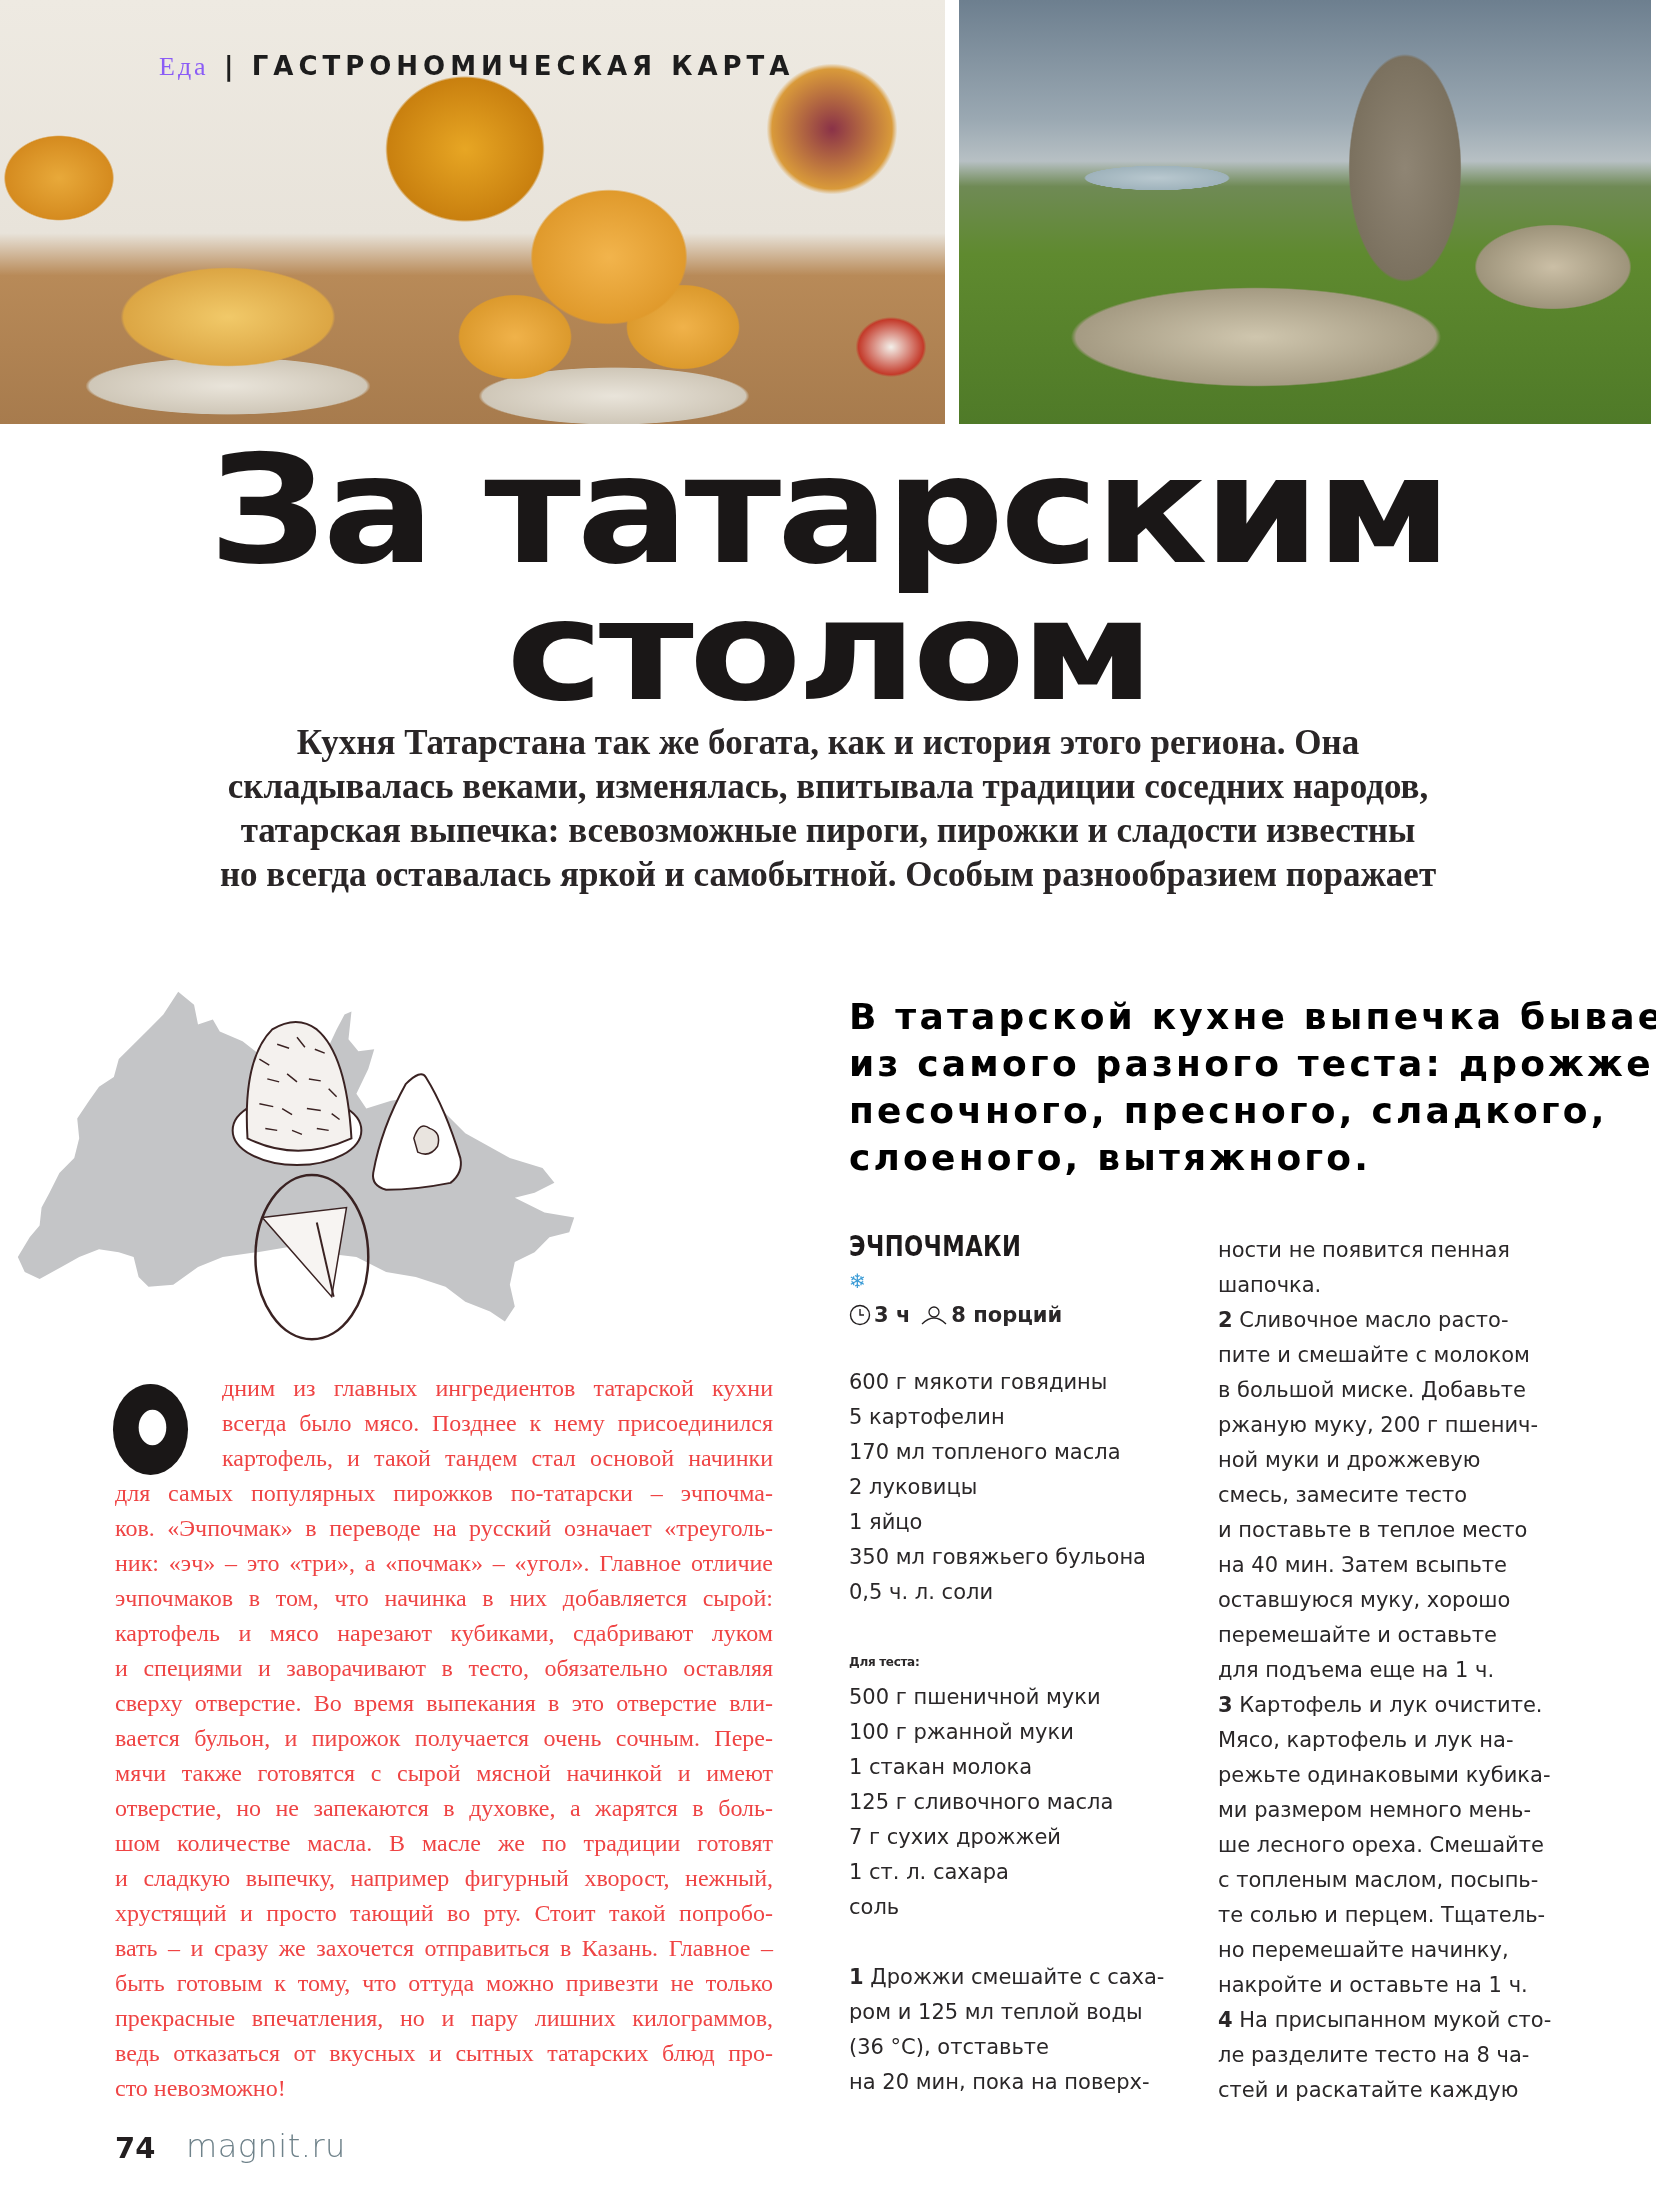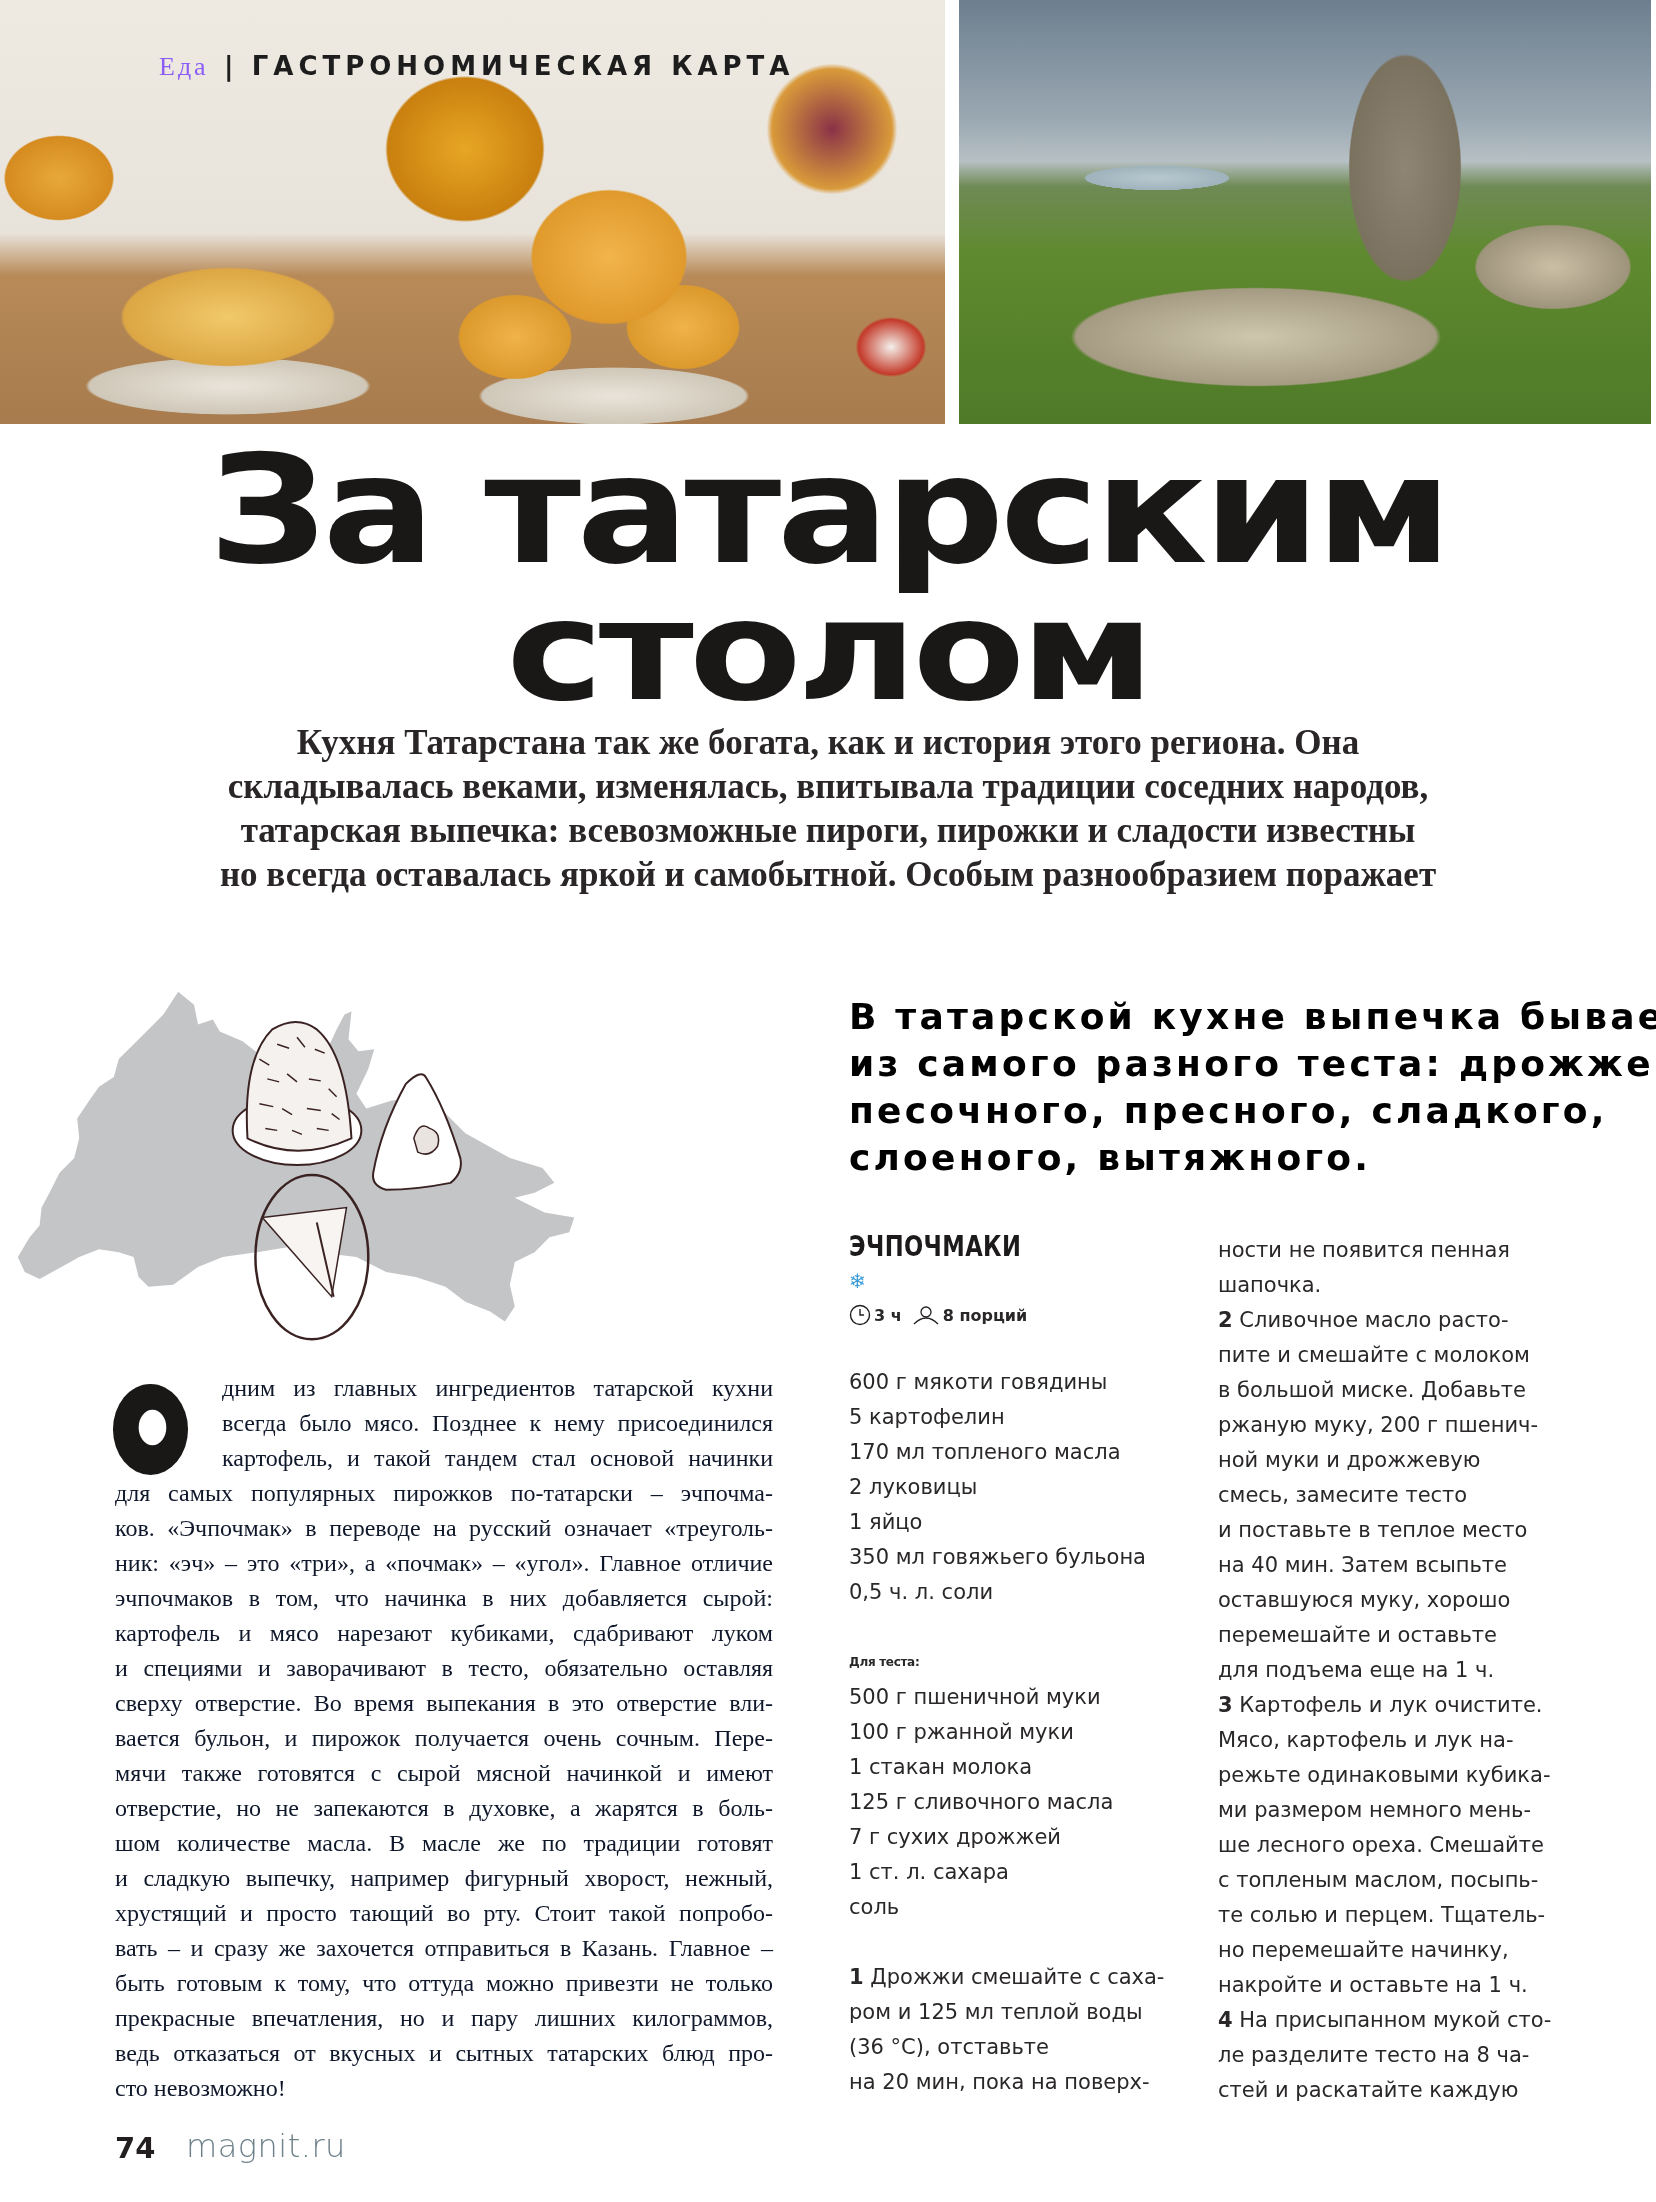--- a/index.html
+++ b/index.html
@@ -44,40 +44,40 @@
   
   .lead { position: absolute; left: 188px; width: 1280px; top: 721px; text-align: center;
           font-family: "Liberation Serif", serif; font-weight: 700; font-size: 35px; line-height: 44px; color: #2a2627; }
   .lead span { display: block; white-space: nowrap; }
 
   
   .map { position: absolute; left: 0; top: 970px; width: 792px; height: 396px; }
 
   
   .body-col { position: absolute; left: 115px; top: 1371px; width: 658px;
-              font-family: "Liberation Serif", serif; font-size: 24px; line-height: 35px; color: #0f172a; }
+              font-family: "Liberation Serif", serif; font-size: 24px; line-height: 35px; color: #ef4444; }
   .body-col .line { display: block; white-space: nowrap; text-align: justify; text-align-last: justify; }
   .body-col .line.indent { padding-left: 107px; }
   .body-col .line.last { text-align-last: left; }
   .drop-cap { position: absolute; left: 111px; top: 1378px; width: 79px; height: 99px; }
 
   
   .intro { position: absolute; left: 849px; top: 993px; width: 772px; font-family: "DejaVu Sans", sans-serif;
            font-weight: 700; font-size: 36px; line-height: 47px; letter-spacing: 3.2px; color: #000000; }
   .intro span { display: block; white-space: nowrap; }
 
   
   .recipe-col { position: absolute; font-family: "DejaVu Sans", sans-serif; font-size: 21px; line-height: 35px; color: #2a2728; }
   .recipe-col span.l { display: block; white-space: nowrap; }
   .rc-left { left: 849px; top: 1226px; width: 337px; }
   .rc-right { left: 1218px; top: 1233px; width: 337px; }
   .recipe-title { font-family: "DejaVu Sans", sans-serif; font-weight: 700; font-size: 29px; letter-spacing: 0.5px;
                   transform: scaleX(0.78); transform-origin: left; display: block; height: 40px; line-height: 40px; color: #1d1a1b; }
   .snow { display: block; height: 30px; line-height: 30px; color: #3a9bd6; font-size: 20px; }
-  .meta { display: flex; align-items: center; height: 38px; font-weight: 700; font-size: 16px; }
+  .meta { display: flex; align-items: center; height: 38px; font-weight: 700; font-size: 21px; }
   .meta svg { margin-right: 3px; }
   .meta .sp { width: 10px; }
   .gap { display: block; height: 35px; }
   .gap-big { display: block; height: 31px; }
   .b { font-weight: 700; }
   .subhead { font-weight: 700; font-size: 12px; letter-spacing: -0.3px; }
 
   
   .page-num { position: absolute; left: 115px; top: 2131px; font-family: "DejaVu Sans", sans-serif; font-weight: 700; font-size: 29px; color: #231f20; }
   .site { position: absolute; left: 186px; top: 2127px; font-family: "DejaVu Sans", sans-serif; font-weight: 300; font-size: 32px; color: #6f828a; letter-spacing: 0.5px; text-align: center; }

